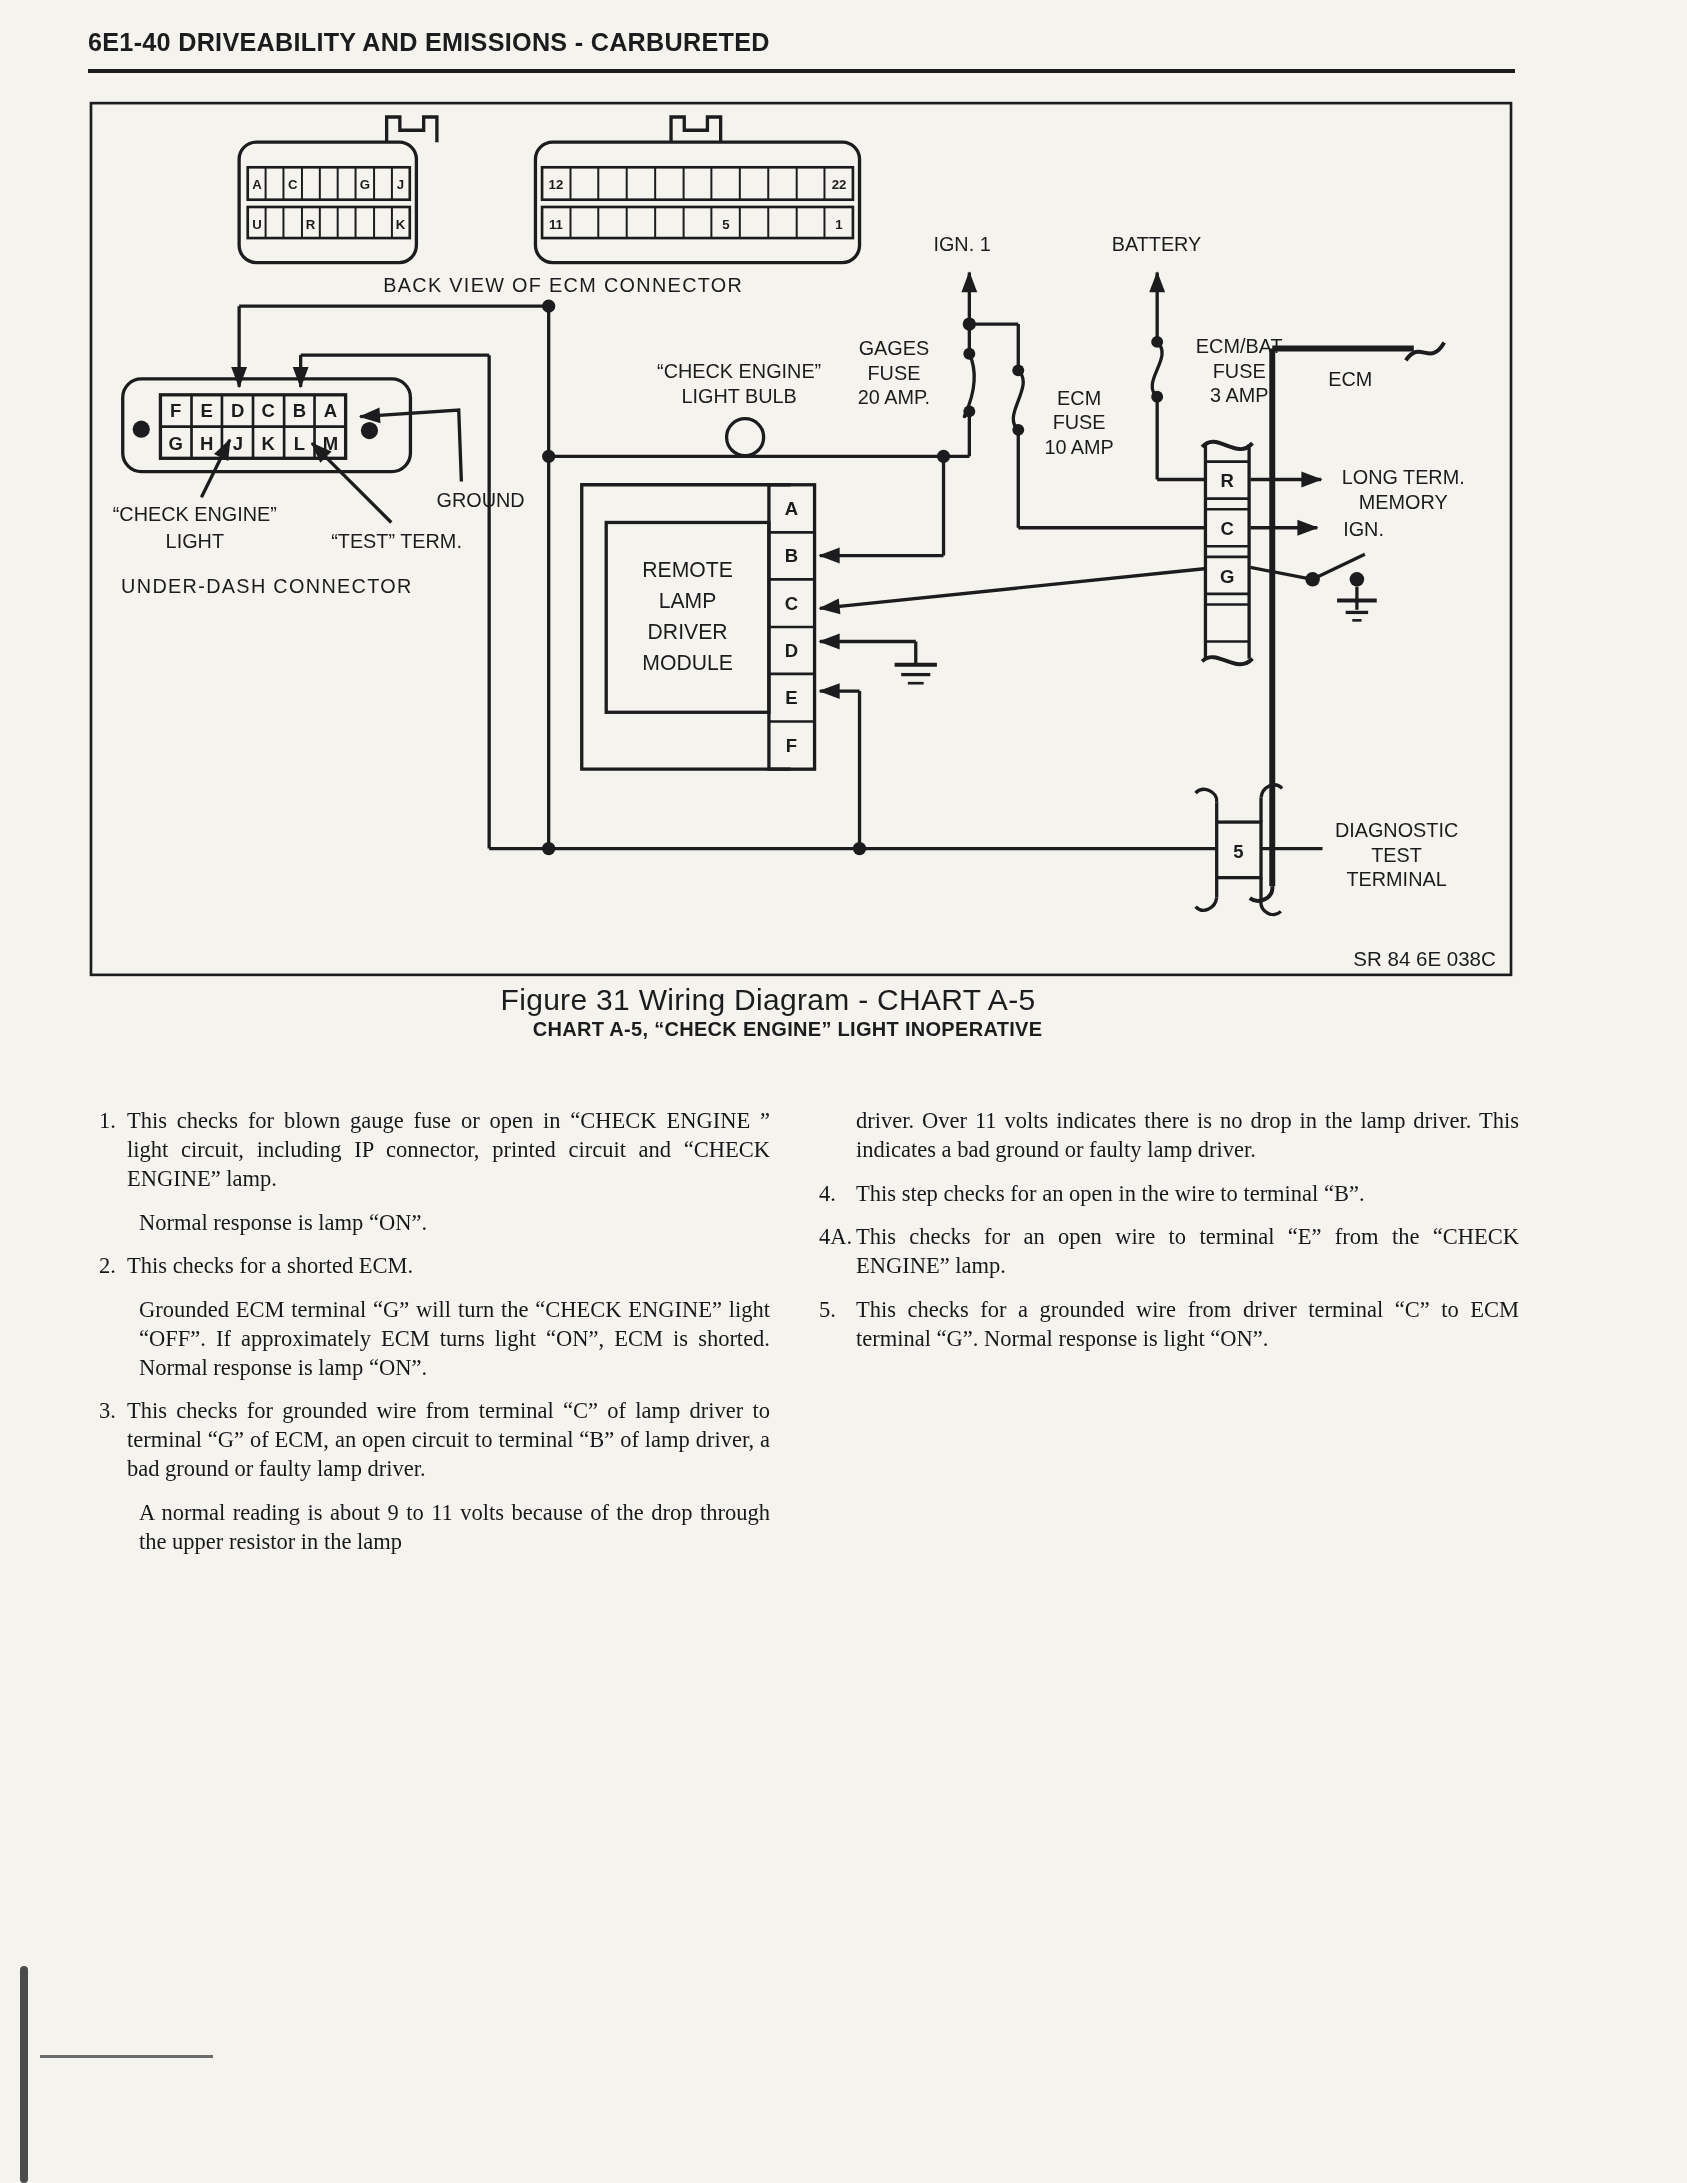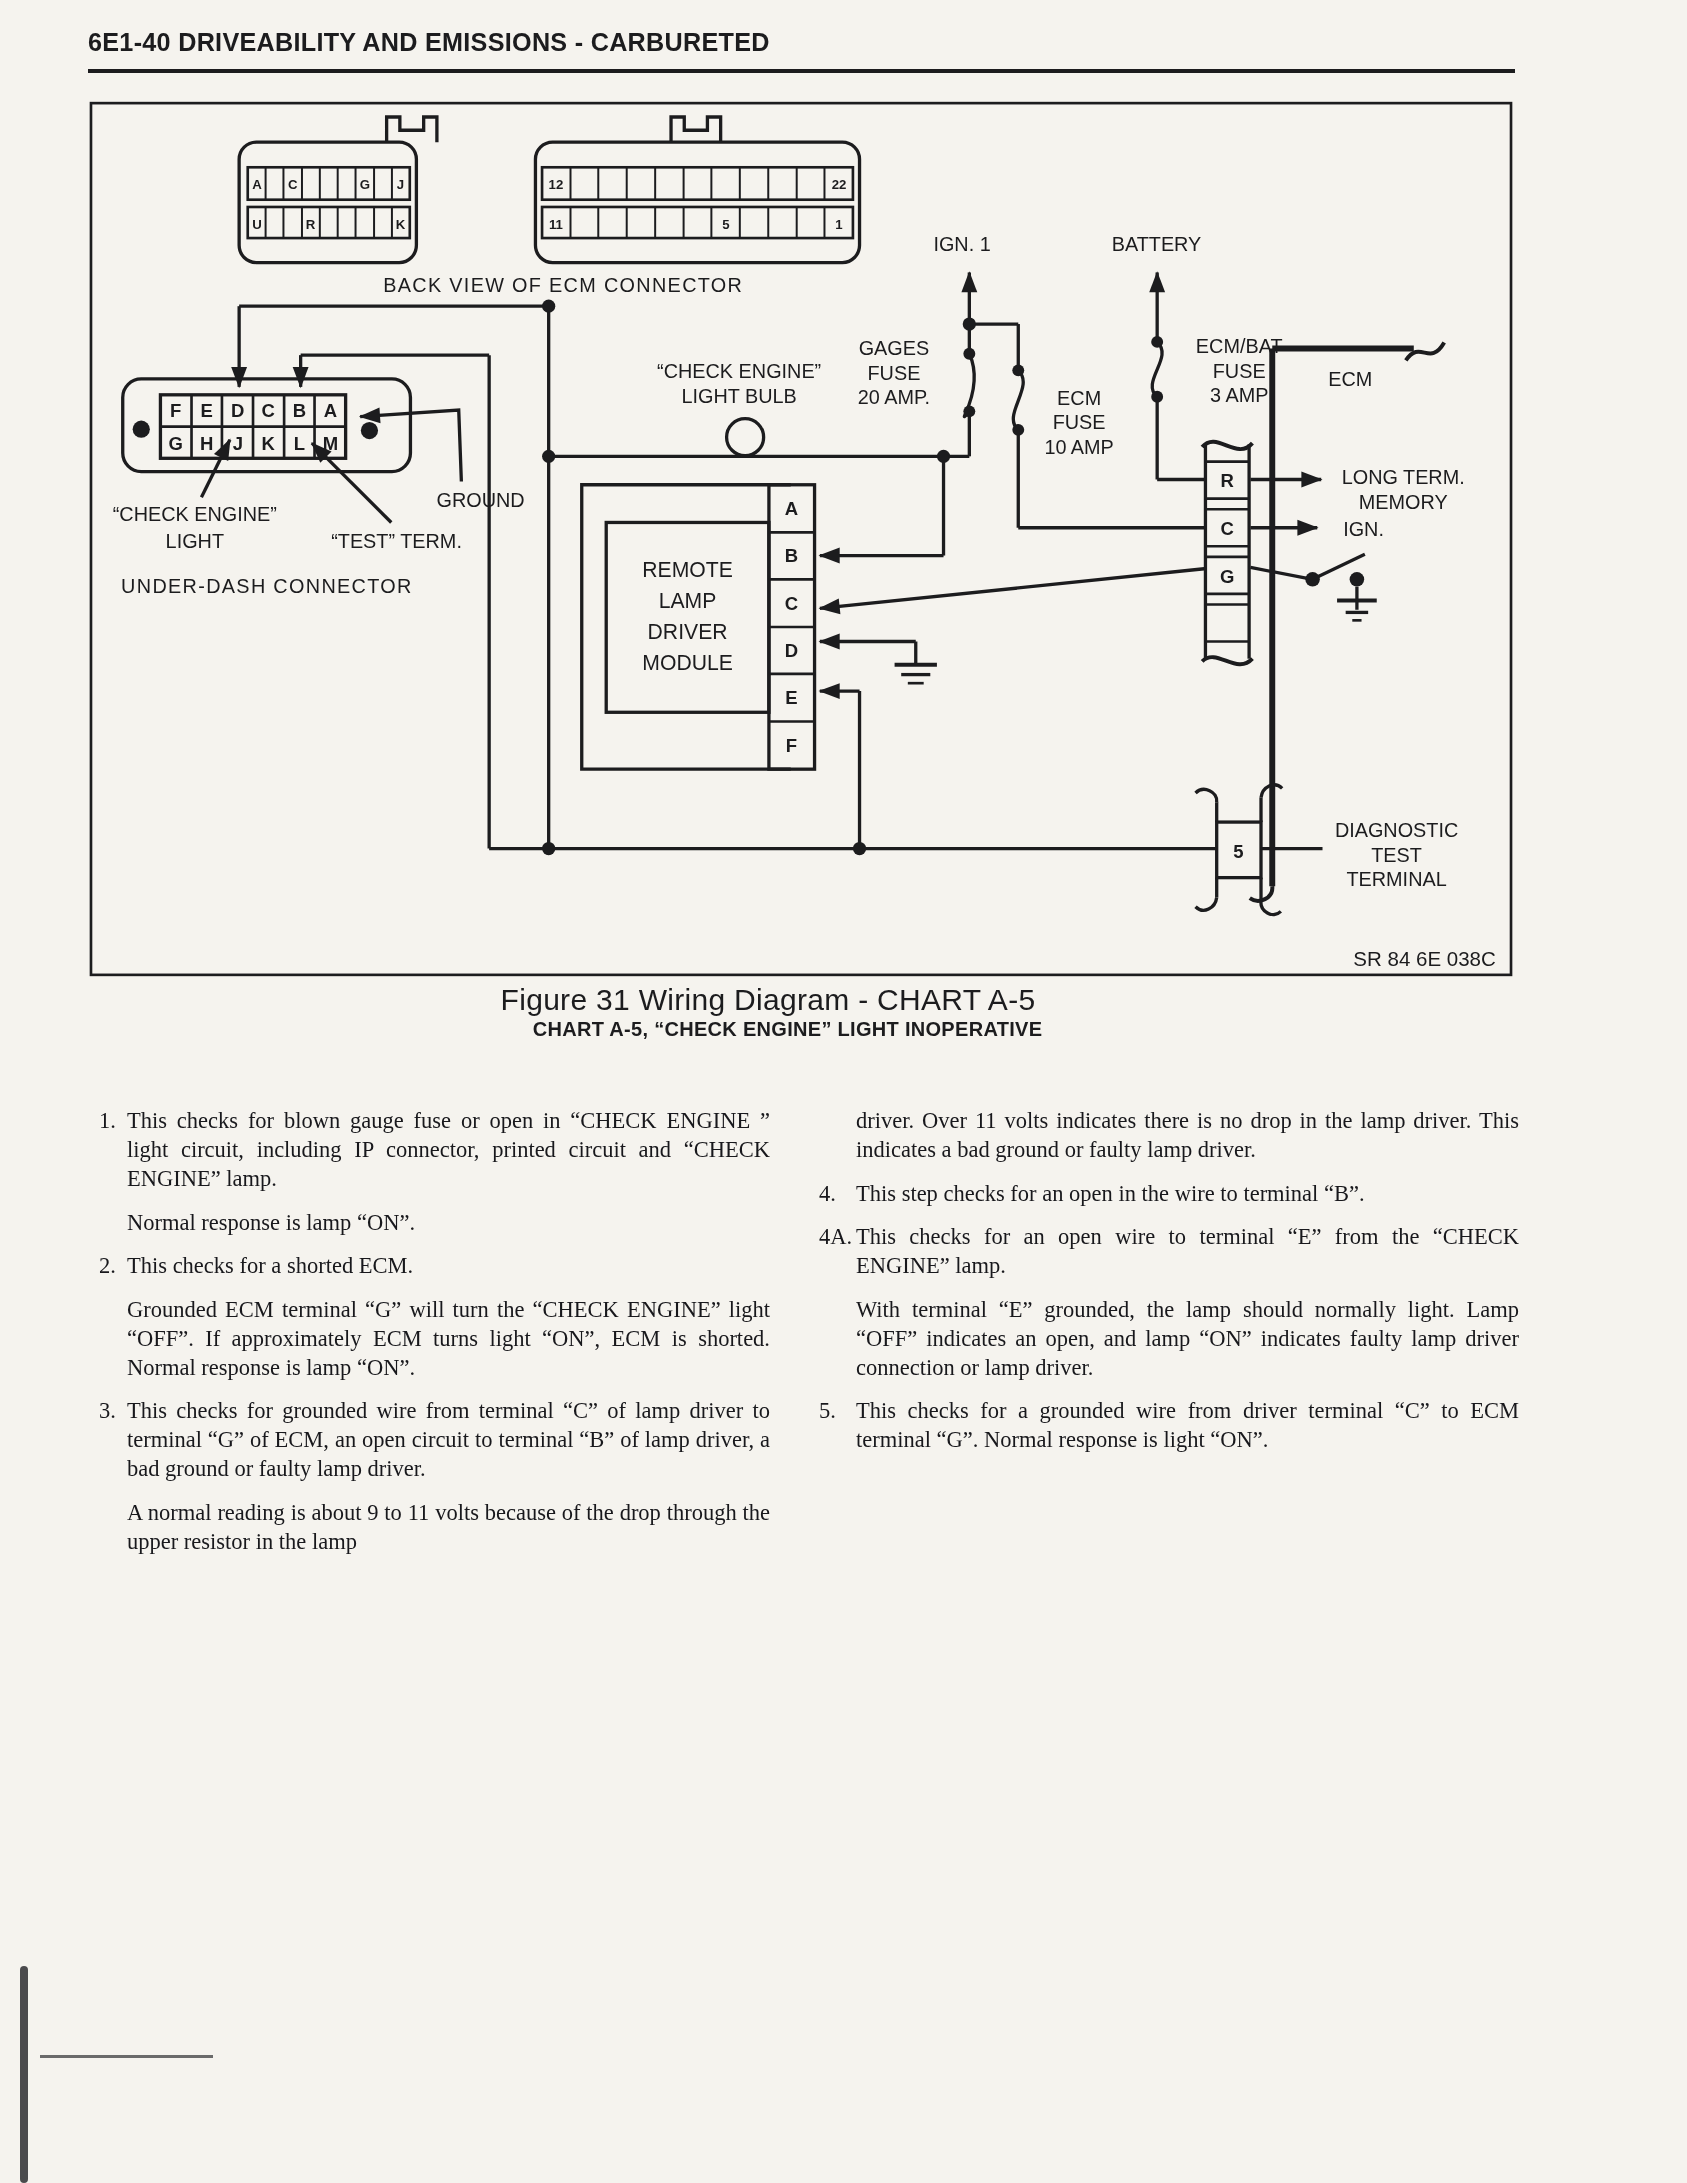--- a/index.html
+++ b/index.html
@@ -13,21 +13,21 @@
   #chart-title{left:265px;top:1018px;width:1045px;text-align:center;font-size:20px;font-weight:bold;letter-spacing:0.3px;}
   .col{position:absolute;font-family:"Liberation Serif",serif;font-size:22.5px;line-height:29px;color:#18181c;}
   #col-left{left:99px;top:1106px;width:671px;}
   #col-right{left:819px;top:1106px;width:700px;}
   .item{display:flex;margin:0 0 14.6px 0;}
   .num{flex:none;}
   #col-left .num{width:28px;}
   #col-right .num{width:37px;}
   .para{flex:1;text-align:justify;text-align-last:left;}
   .cont{margin:0 0 14.6px 0;text-align:justify;text-align-last:left;}
-  #col-left .cont{margin-left:28px;}
+  #col-left .cont{margin-left:40px;}
   #col-right .cont{margin-left:37px;}
   svg text{font-family:"Liberation Sans",sans-serif;fill:#1c1c1e;}
   .lbl{font-size:30px;}
   .lbl-sp{font-size:30px;letter-spacing:2px;}
   .cell-letter{font-size:28px;font-weight:bold;}
   .cell-sm{font-size:20px;font-weight:bold;}
   .mod-txt{font-size:32px;}
   .plate{font-size:31px;}
   #artifact-line{left:40px;top:2055px;width:173px;height:2.6px;background:#6a6a6a;}
   #artifact-streak{left:20px;top:1966px;width:8px;height:217px;background:#4b4b4d;border-radius:4px;}
@@ -303,21 +303,20 @@
 <div class="col" id="col-right">
   <div class="cont">driver. Over 11 volts indicates there is no drop in the lamp driver. This indicates a bad ground or faulty lamp driver.</div>
   <div class="item">
     <div class="num">4.</div>
     <div class="para">This step checks for an open in the wire to terminal “B”.</div>
   </div>
   <div class="item">
     <div class="num">4A.</div>
     <div class="para">This checks for an open wire to terminal “E” from the “CHECK ENGINE” lamp.</div>
   </div>
-  <div class="cont">With terminal “E” grounded, the lamp should normally light. Lamp “OFF” indicates an open, and lamp “ON” indicates faulty lamp driver connection or lamp driver.</div>
   <div class="item">
     <div class="num">5.</div>
     <div class="para">This checks for a grounded wire from driver terminal “C” to ECM terminal “G”. Normal response is light “ON”.</div>
   </div>
 </div>
 
 <div class="abs" id="artifact-line"></div>
 <div class="abs" id="artifact-streak"></div>
 
 

